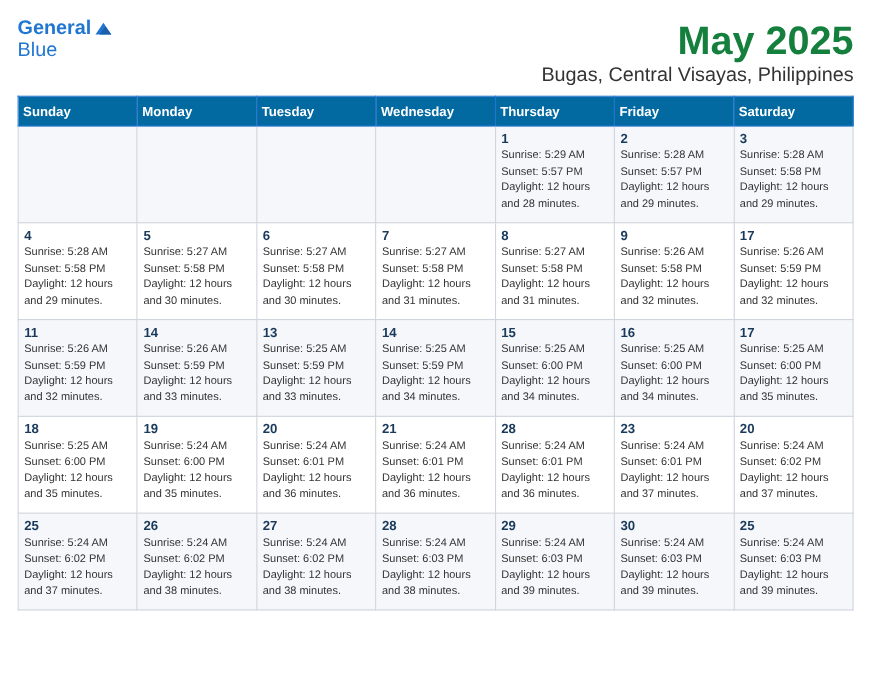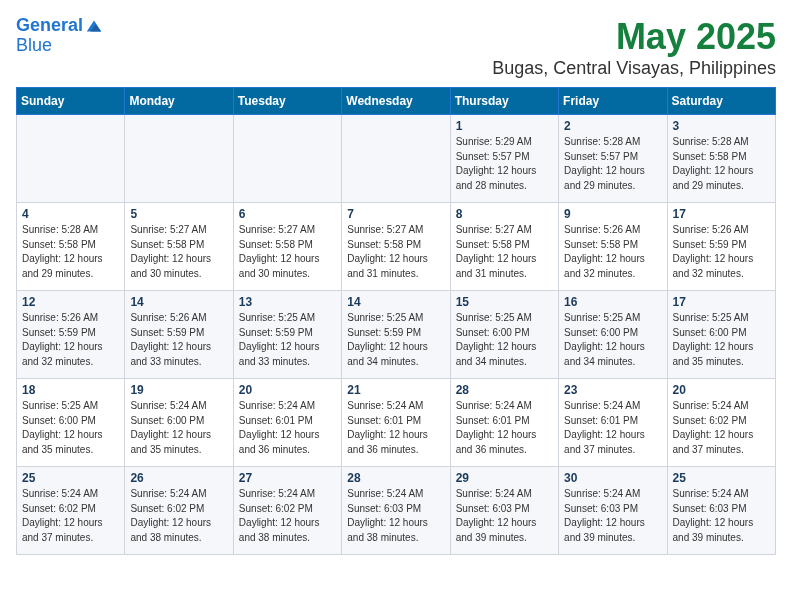--- a/index.html
+++ b/index.html
@@ -169,21 +169,21 @@
           <div class="day-num">9</div>
           <div class="day-detail">Sunrise: 5:26 AM<br>Sunset: 5:58 PM<br>Daylight: 12 hours and 32 minutes.</div>
         </td>
         <td>
           <div class="day-num">17</div>
           <div class="day-detail">Sunrise: 5:26 AM<br>Sunset: 5:59 PM<br>Daylight: 12 hours and 32 minutes.</div>
         </td>
       </tr>
       <tr>
         <td>
-          <div class="day-num">12</div>
+          <div class="day-num">11</div>
           <div class="day-detail">Sunrise: 5:26 AM<br>Sunset: 5:59 PM<br>Daylight: 12 hours and 32 minutes.</div>
         </td>
         <td>
           <div class="day-num">14</div>
           <div class="day-detail">Sunrise: 5:26 AM<br>Sunset: 5:59 PM<br>Daylight: 12 hours and 33 minutes.</div>
         </td>
         <td>
           <div class="day-num">13</div>
           <div class="day-detail">Sunrise: 5:25 AM<br>Sunset: 5:59 PM<br>Daylight: 12 hours and 33 minutes.</div>
         </td>

